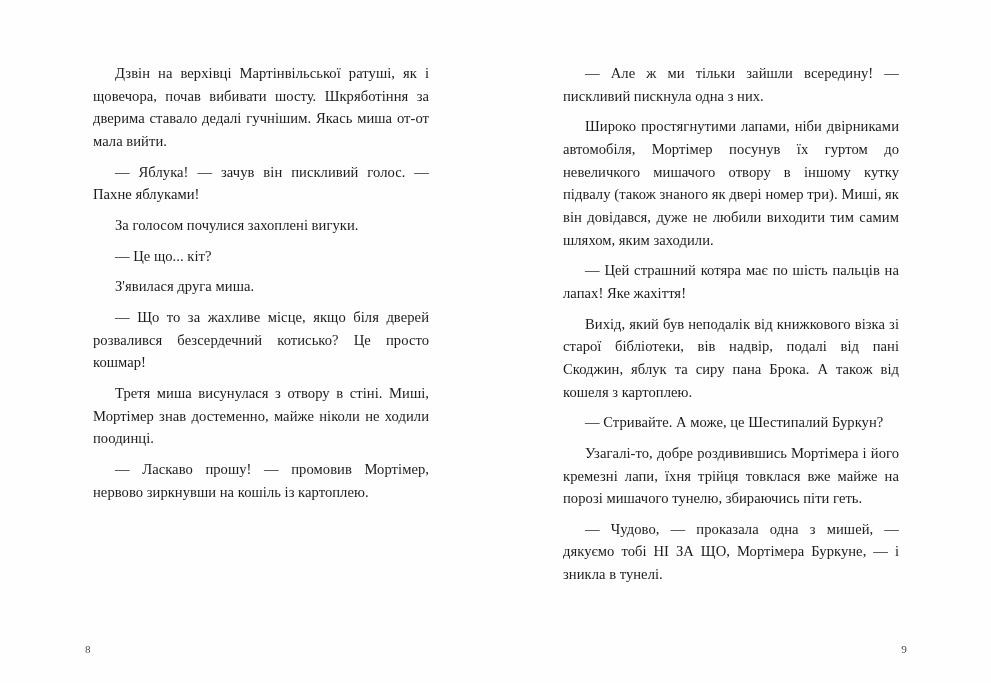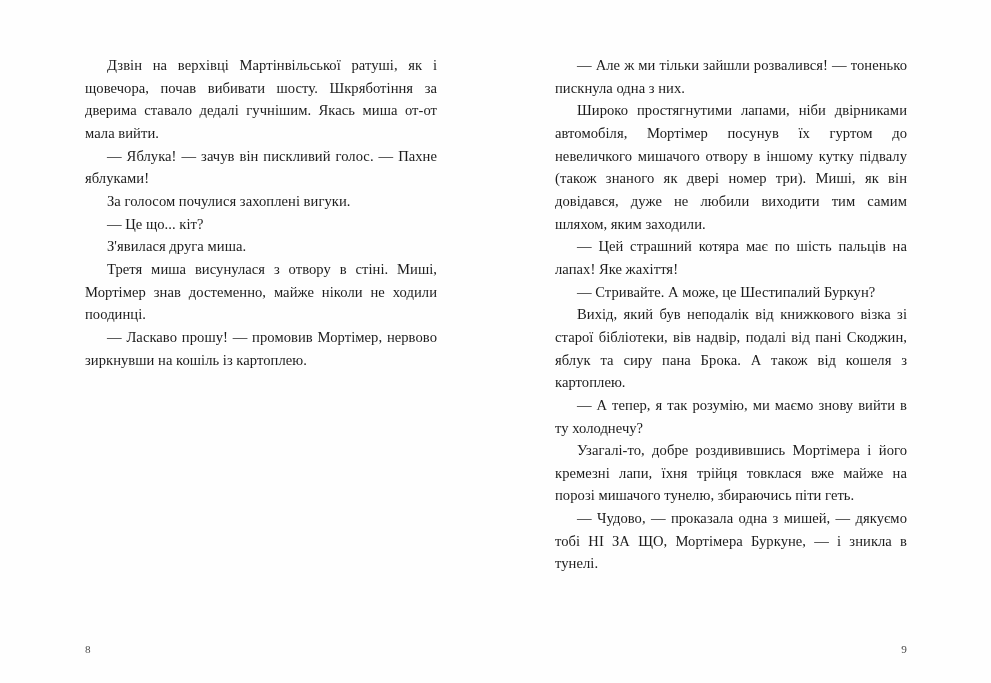--- a/index.html
+++ b/index.html
@@ -45,21 +45,21 @@
     hyphens: manual;
     -webkit-hyphens: manual;
     word-spacing: -0.1px;
     letter-spacing: 0.05px;
   }
 
   .page-left .textblock  { left: 85px; }
   .page-right .textblock { left: 59px; }
 
   .textblock p {
-    margin: 0;
+    margin: 8px;
     text-indent: 22px;
   }
 
   .folio {
     position: absolute;
     bottom: 27px;
     font-size: 11.2px;
     line-height: 13px;
     color: #4a4a4a;
     letter-spacing: 0.2px;
@@ -73,33 +73,33 @@
 
 <div class="spread">
 
   <div class="page page-left">
     <div class="textblock">
       <p class="p">Дзвін на верхівці Мартінвільської ратуші, як і щовечора, почав вибивати шосту. Шкряботіння за дверима ставало дедалі гучнішим. Якась миша от-от мала вийти.</p>
       <p class="p">— Яблука! — зачув він пискливий голос. — Пахне яблуками!</p>
       <p class="p">За голосом почулися захоплені вигуки.</p>
       <p class="p">— Це що... кіт?</p>
       <p class="p">З'явилася друга миша.</p>
+      <p class="p">— Що то за жахливе місце, якщо біля дверей розвалився безсердечний котисько? Це просто кошмар!</p>
       <p class="p">Третя миша висунулася з отвору в стіні. Миші, Мортімер знав достеменно, майже ніколи не ходили поодинці.</p>
       <p class="p">— Ласкаво прошу! — промовив Мортімер, нервово зиркнувши на кошіль із картоплею.</p>
     </div>
     <div class="folio folio-left">8</div>
   </div>
 
   <div class="page page-right">
     <div class="textblock">
-      <p class="p">— Але ж ми тільки зайшли розвалився! — тоненько пискнула одна з них.</p>
+      <p class="p">— Але ж ми тільки зайшли всередину! — пискливий пискнула одна з них.</p>
       <p class="p">Широко простягнутими лапами, ніби двірниками автомобіля, Мортімер посунув їх гуртом до невеличкого мишачого отвору в іншому кутку підвалу (також знаного як двері номер три). Миші, як він довідався, дуже не любили виходити тим самим шляхом, яким заходили.</p>
       <p class="p">— Цей страшний котяра має по шість пальців на лапах! Яке жахіття!</p>
+      <p class="p">Вихід, який був неподалік від книжкового візка зі старої бібліотеки, вів надвір, подалі від пані Скоджин, яблук та сиру пана Брока. А також від кошеля з картоплею.</p>
       <p class="p">— Стривайте. А може, це Шестипалий Буркун?</p>
-      <p class="p">Вихід, який був неподалік від книжкового візка зі старої бібліотеки, вів надвір, подалі від пані Скоджин, яблук та сиру пана Брока. А також від кошеля з картоплею.</p>
-      <p class="p">— А тепер, я так розумію, ми маємо знову вийти в ту холоднечу?</p>
       <p class="p">Узагалі-то, добре роздивившись Мортімера і його кремезні лапи, їхня трійця товклася вже майже на порозі мишачого тунелю, збираючись піти геть.</p>
       <p class="p">— Чудово, — проказала одна з мишей, — дякуємо тобі НІ ЗА ЩО, Мортімера Буркуне, — і зникла в тунелі.</p>
     </div>
     <div class="folio folio-right">9</div>
   </div>
 
 </div>
 
 </body></html>

